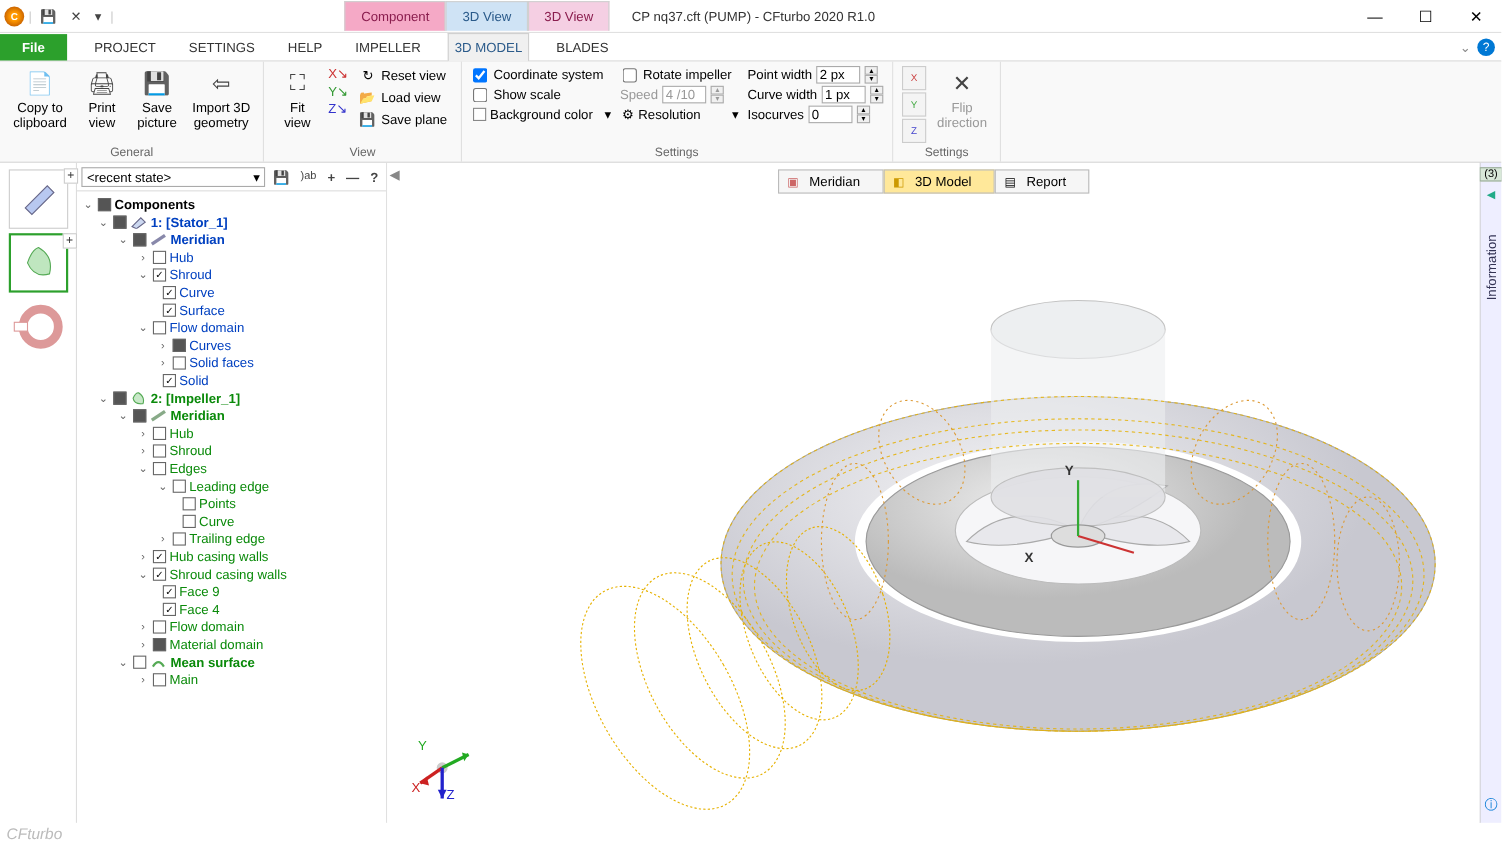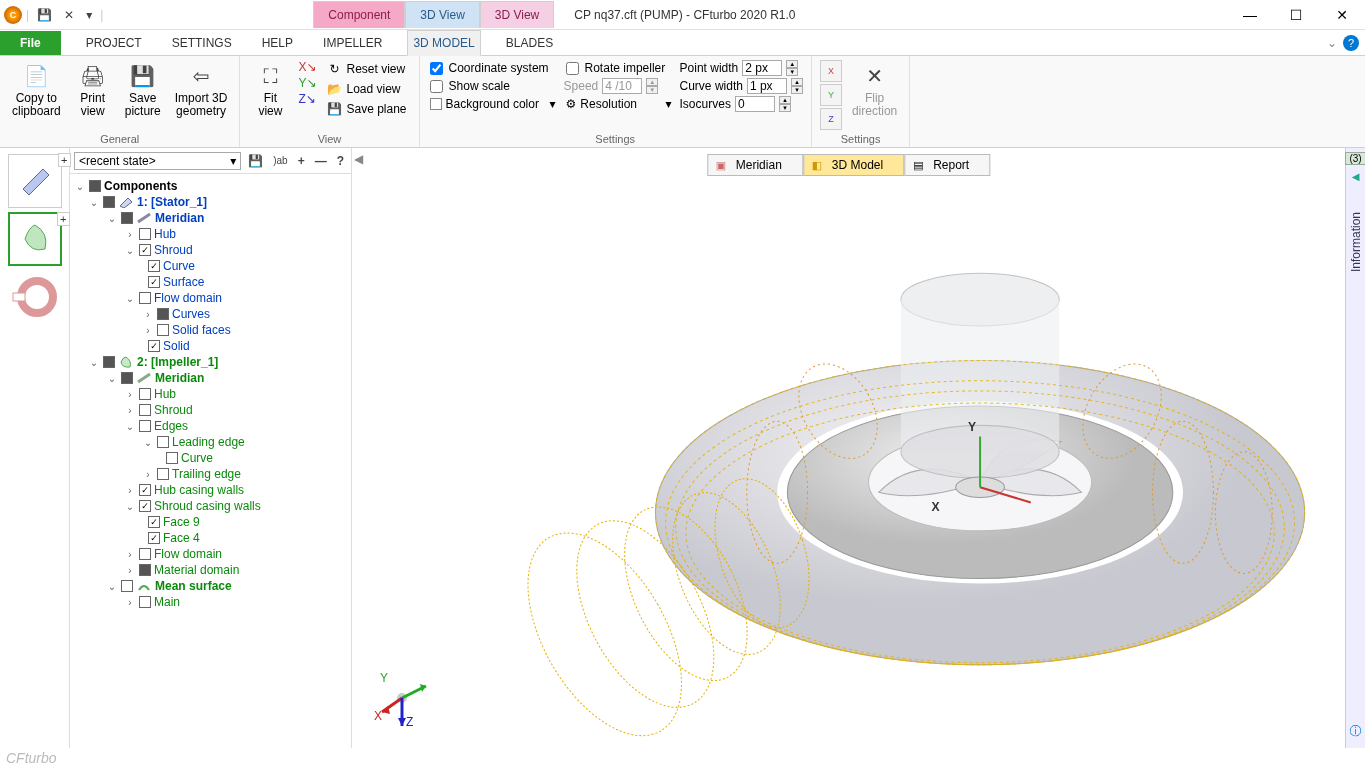--- a/index.html
+++ b/index.html
@@ -394,20 +394,24 @@
           <span class="cb"></span>
           <span class="lbl green-n">Edges</span>
         </div>
       <div class="tree-row" style="padding-left:72px">
           <span class="tw">⌄</span>
           <span class="cb"></span>
           <span class="lbl green-n">Leading edge</span>
         </div>
       <div class="tree-row" style="padding-left:96px">
           <span class="cb"></span>
+          <span class="lbl green-n">Points</span>
+        </div>
+      <div class="tree-row" style="padding-left:96px">
+          <span class="cb"></span>
           <span class="lbl green-n">Curve</span>
         </div>
       <div class="tree-row" style="padding-left:72px">
           <span class="tw">›</span>
           <span class="cb"></span>
           <span class="lbl green-n">Trailing edge</span>
         </div>
       <div class="tree-row" style="padding-left:54px">
           <span class="tw">›</span>
           <span class="cb checked"></span>

